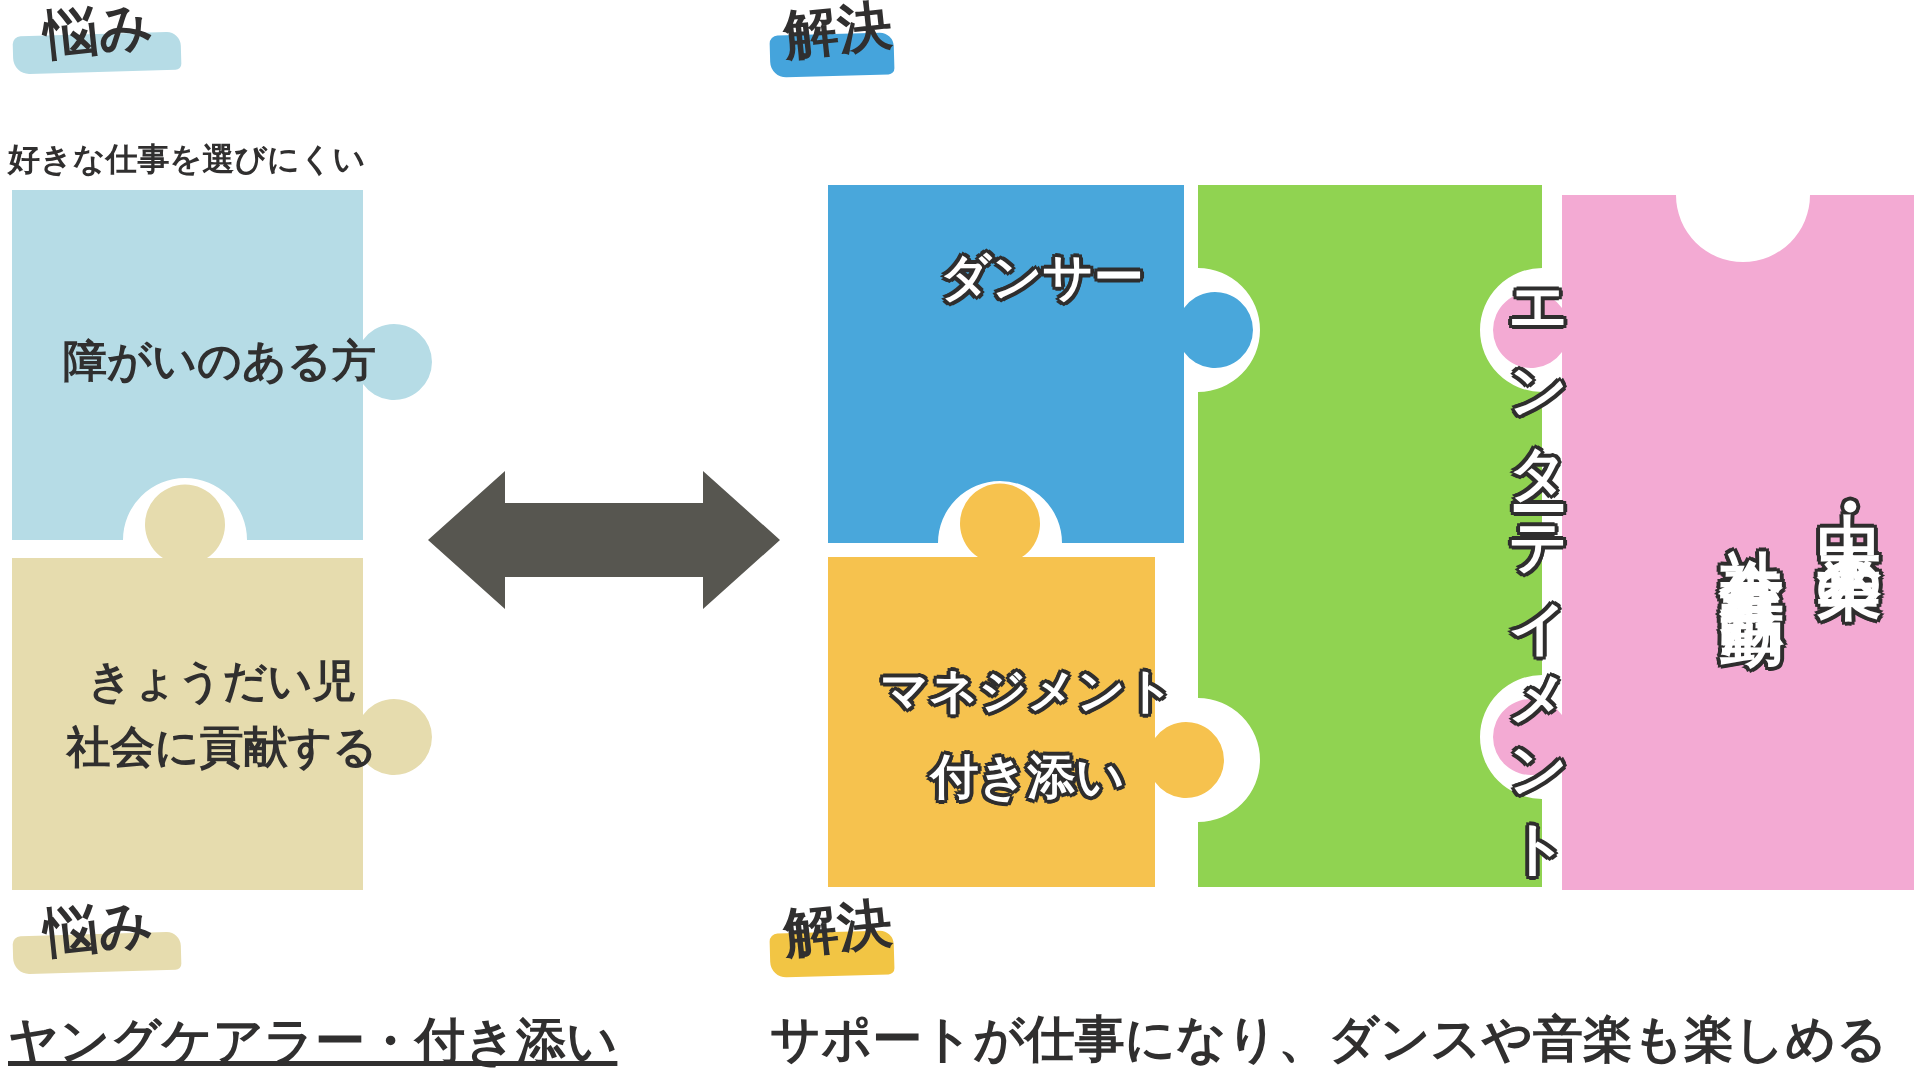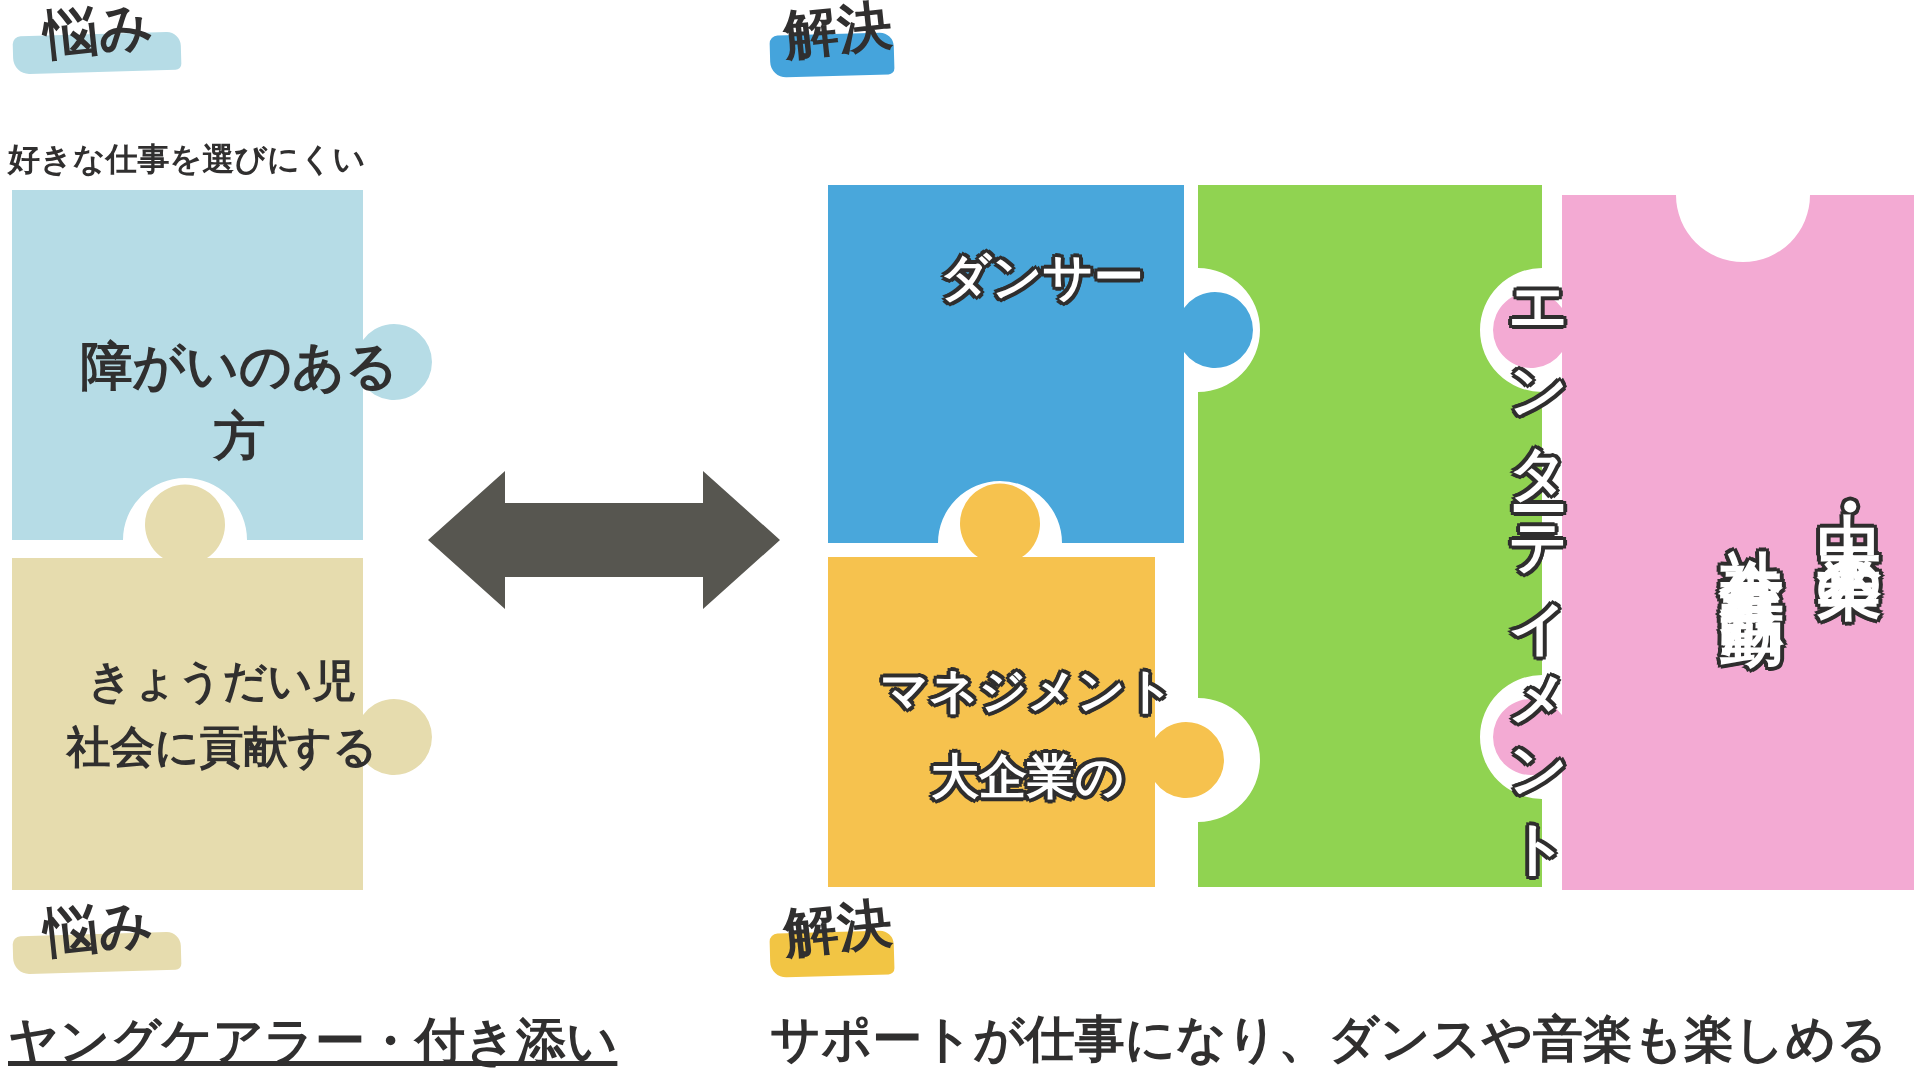--- a/index.html
+++ b/index.html
@@ -54,32 +54,32 @@
   <div class="txt tag" style="left:788px;top:0px;">解決</div>
 
   <div class="hl" style="left: 13px; top: 934px; width: 168px; height: 38px; background-color: rgb(230, 220, 174);"></div>
   <div class="txt tag" style="left:48px;top:898px;">悩み</div>
   <div class="txt heading" style="left:8px;top:1008px;text-decoration:underline;">ヤングケアラー・付き添い</div>
 
   <div class="hl" style="left: 770px; top: 932px; width: 124px; height: 44px; background-color: rgb(242, 197, 68);"></div>
   <div class="txt tag" style="left:788px;top:898px;">解決</div>
   <div class="txt heading" style="left:770px;top:1006px;text-align:right;">サポートが仕事になり、ダンスや音楽も楽しめる</div>
 
-  <div class="piece-label dark-label" style="left:28px;top:332px;width:351px;font-size:52px;">障がいのある方</div>
+  <div class="piece-label dark-label" style="left:8px;top:332px;width:351px;font-size:44px;">障がいのある方</div>
   <div class="piece-label dark-label" style="left:6px;top:648px;width:360px;font-size:44px;line-height:1.5;text-align:center;">
     <div>きょうだい児</div>
     <div>社会に貢献する</div>
   </div>
 
   <div class="piece-label outline-label" style="left:828px;top:240px;width:356px;font-size:50px;line-height:1.5;">
     <div>ダンサー</div>
   </div>
   <div class="piece-label outline-label" style="left:828px;top:648px;width:327px;font-size:48px;line-height:1.8;">
     <div>マネジメント</div>
-    <div>大企業の</div>
+    <div>付き添い</div>
   </div>
   <div class="piece-label outline-label vert" style="left:1198px;top:252px;width:344px;height:610px;font-size:58px;letter-spacing:0.14em;">エンターテイメント</div>
   <div class="piece-label outline-label vert" style="left:1616px;top:272px;width:246px;height:520px;font-size:64px;letter-spacing:0.18em;line-height:1.53;">
     <div>中・大企業の</div>
     <div>社会貢献活動</div>
   </div>
 
 </div>
 
 </body></html>

